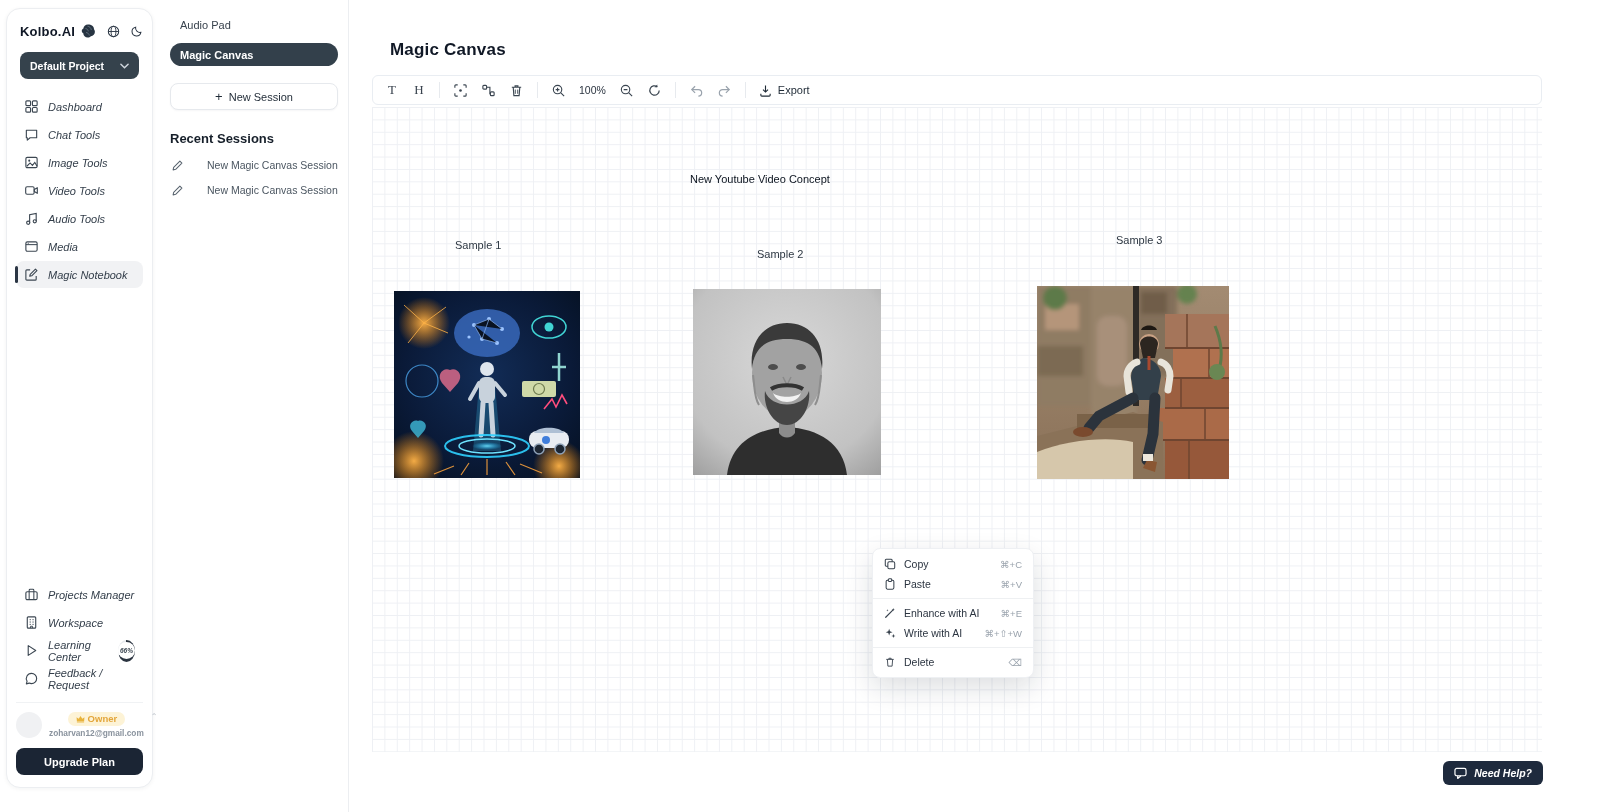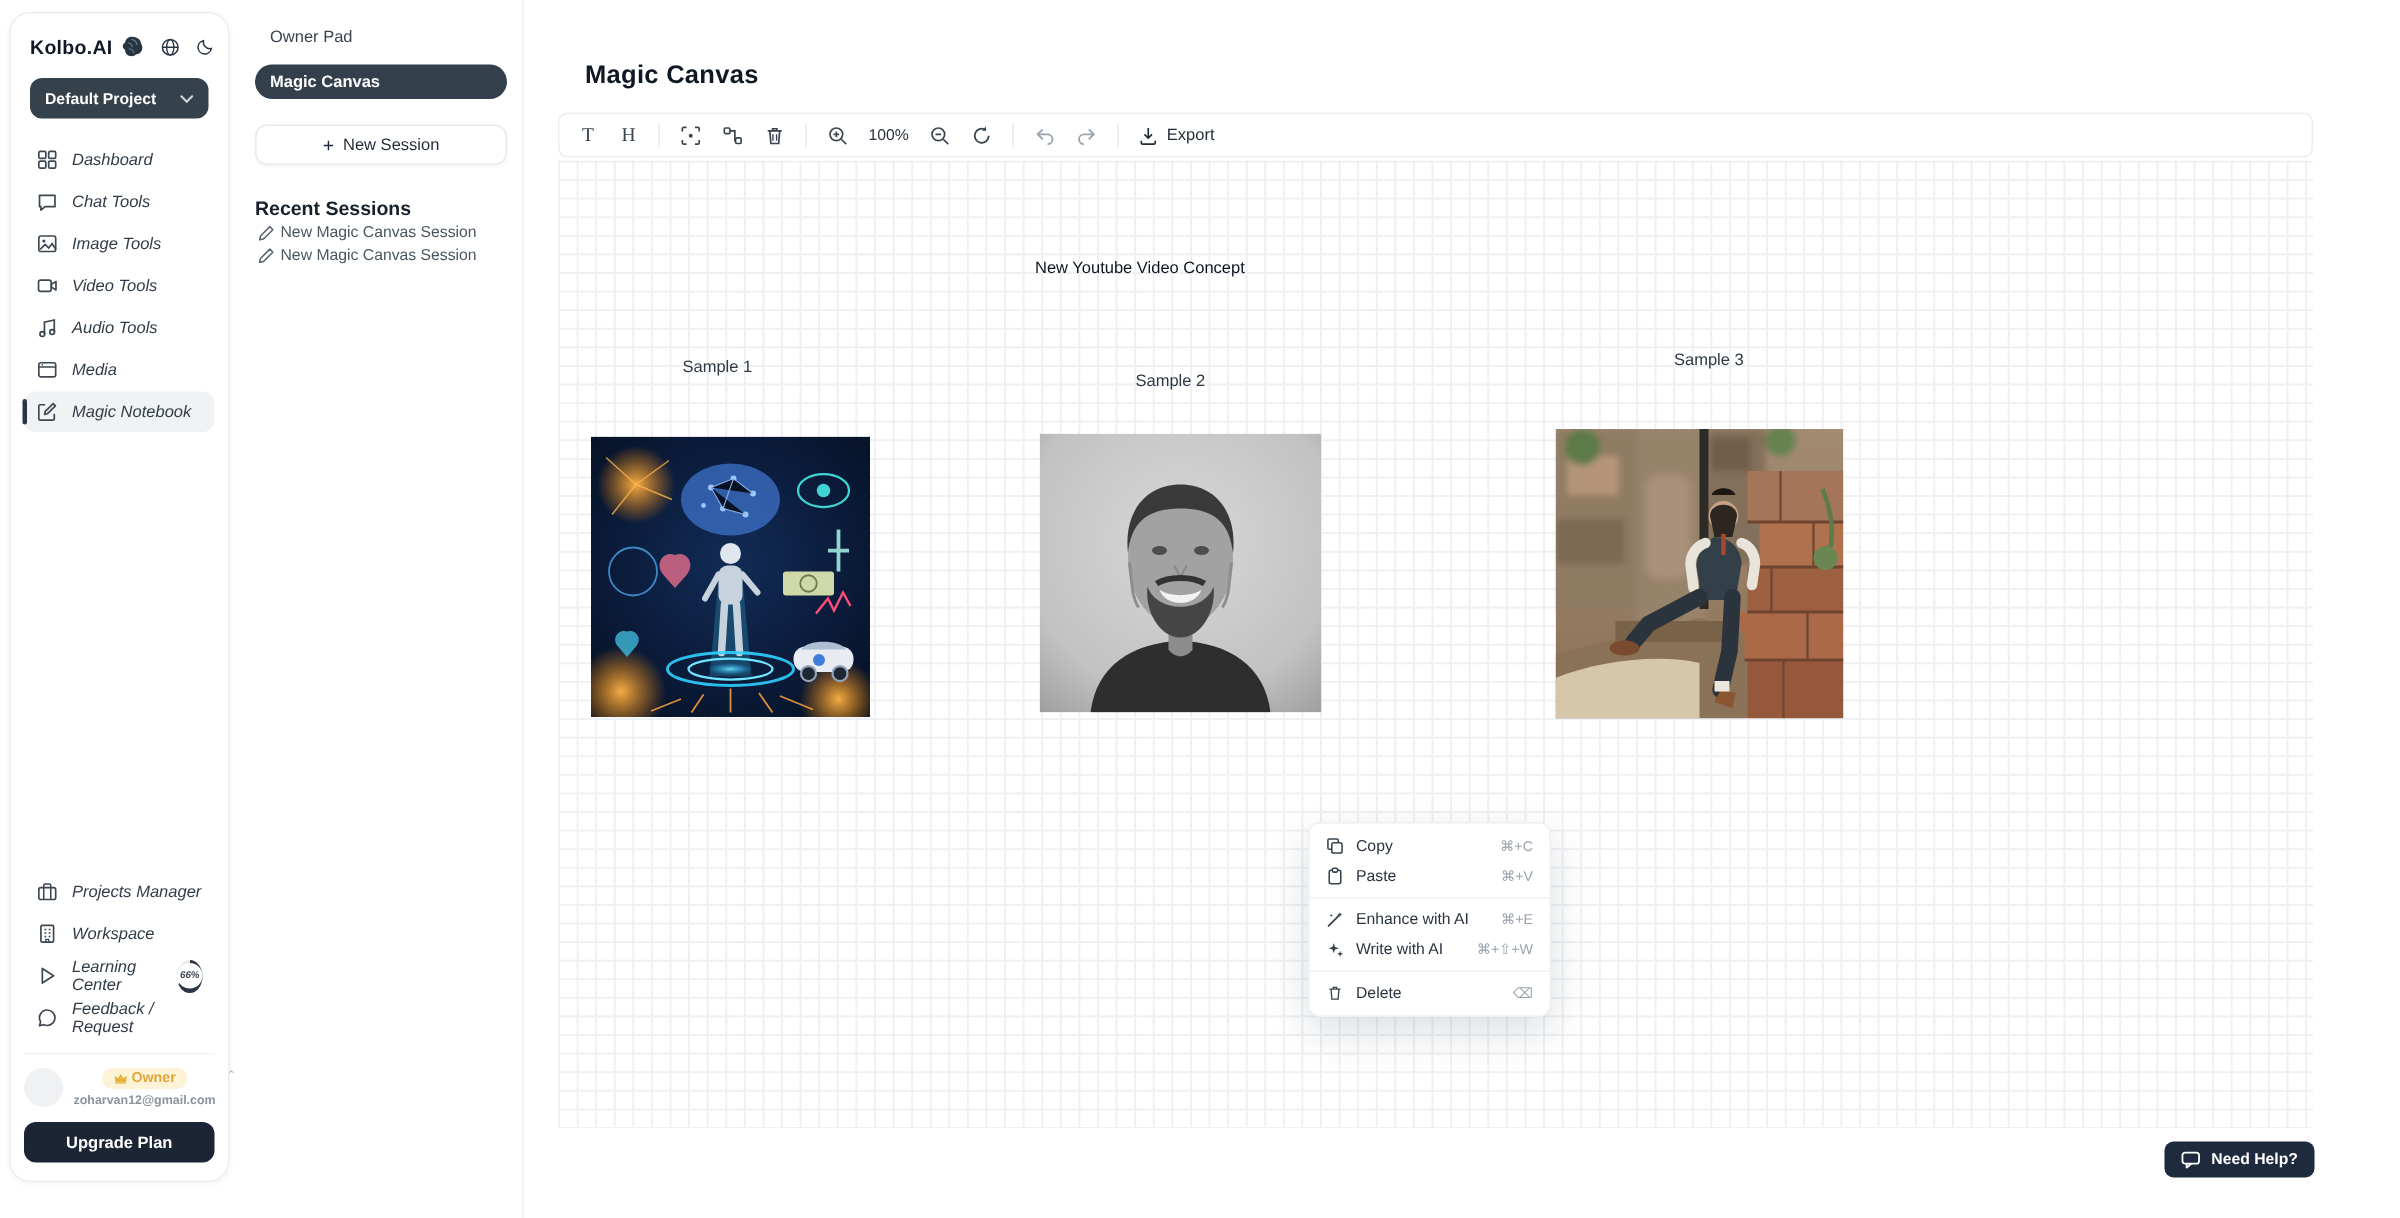--- a/index.html
+++ b/index.html
@@ -43,21 +43,21 @@
   .panel { position:absolute; left:160px; top:0; width:188px; height:812px; padding:14px 10px 0; }
   .panel-divider { position:absolute; left:348px; top:0; width:1px; height:812px; background:#eceef1; }
   .panel-item { height:22px; display:flex; align-items:center; padding:0 10px; font-size:11px; font-weight:500; color:#39434e;
     border-radius:14px; cursor:pointer; }
   .panel-item.selected { background:#33404b; color:#fff; font-weight:bold; height:23px; margin-top:7px; }
   .new-session { margin-top:17px; height:27px; background:#fff; border:1px solid #e6e9ed; border-radius:8px;
     box-shadow:0 1px 2px rgba(20,30,40,.04); display:flex; align-items:center; justify-content:center; gap:6px;
     font-size:11px; font-weight:500; color:#1f2a36; cursor:pointer; }
   .new-session .plus { font-size:13px; font-weight:400; margin-top:-1px; }
   .recent-heading { margin:21px 0 0 0; font-size:13px; font-weight:bold; color:#161f2a; }
-  .session-item { margin-top:3px; display:flex; align-items:center; gap:4px; font-size:10.5px; color:#4b5661; cursor:pointer; padding-left:2px; }
+  .session-item { margin-top:13px; display:flex; align-items:center; gap:24px; font-size:10.5px; color:#4b5661; cursor:pointer; padding-left:2px; }
 
   
   .main-title { position:absolute; left:390px; top:40px; font-size:17px; font-weight:bold; color:#101826; letter-spacing:.2px; }
   .toolbar { position:absolute; left:372px; top:75px; width:1170px; height:30px; background:#fff;
     border:1px solid #e9edf2; border-radius:6px; display:flex; align-items:center; padding:0 12px; gap:13px; }
   .tb-letter { font-family:"Liberation Serif", serif; font-size:13px; color:#39434e; cursor:pointer; width:14px; text-align:center; }
   .tb-sep { width:1px; height:16px; background:#e7eaee; }
   .tb-ic { width:15px; height:15px; cursor:pointer; }
   .tb-zoom { font-size:10.5px; color:#2b3440; cursor:default; }
   .tb-export { display:flex; align-items:center; gap:6px; font-size:11px; font-weight:500; color:#1f2a36; cursor:pointer; }
@@ -73,21 +73,21 @@
   
   .ctx-menu { position:absolute; left:500px; top:441px; width:162px; background:#fff; border:1px solid #eef0f3;
     border-radius:8px; box-shadow:0 10px 28px rgba(15,25,40,.14); padding:5px 0; }
   .ctx-item { display:flex; align-items:center; gap:8px; height:20px; padding:0 11px; cursor:pointer; }
   .ctx-label { font-size:10.5px; color:#2b3440; }
   .ctx-short { margin-left:auto; font-size:9.5px; color:#9aa3ad; }
   .ctx-div { height:1px; background:#eef0f2; margin:4px 0; }
 
   
   .help-btn { position:absolute; right:57px; bottom:27px; height:24px; background:#1e2a3d; border-radius:6px;
-    display:flex; align-items:center; gap:7px; padding:0 11px; cursor:pointer; }
+    display:flex; align-items:center; gap:7px; padding:0 11px; cursor:pointer;font-style:italic; }
   .help-btn span { color:#fff; font-size:10.5px; font-weight:bold; }
 </style>
 </head>
 <body>
 
 <div class="sidebar">
   <div class="logo-row">
     <span class="logo-text">Kolbo.AI</span>
     <span>
       <svg width="17" height="16" viewBox="0 0 17 16">
@@ -224,21 +224,21 @@
     <span class="caret">⌃</span>
   </div>
 
   <div class="upgrade-btn">
     <span>Upgrade Plan</span>
   </div>
 </div>
 
 <div class="panel">
   <div class="panel-item">
-    <span>Owner Pad</span>
+    <span>Audio Pad</span>
   </div>
   <div class="panel-item selected">
     <span>Magic Canvas</span>
   </div>
 
   <div class="new-session">
     <span class="plus">+</span>
     <span>New Session</span>
   </div>
 

